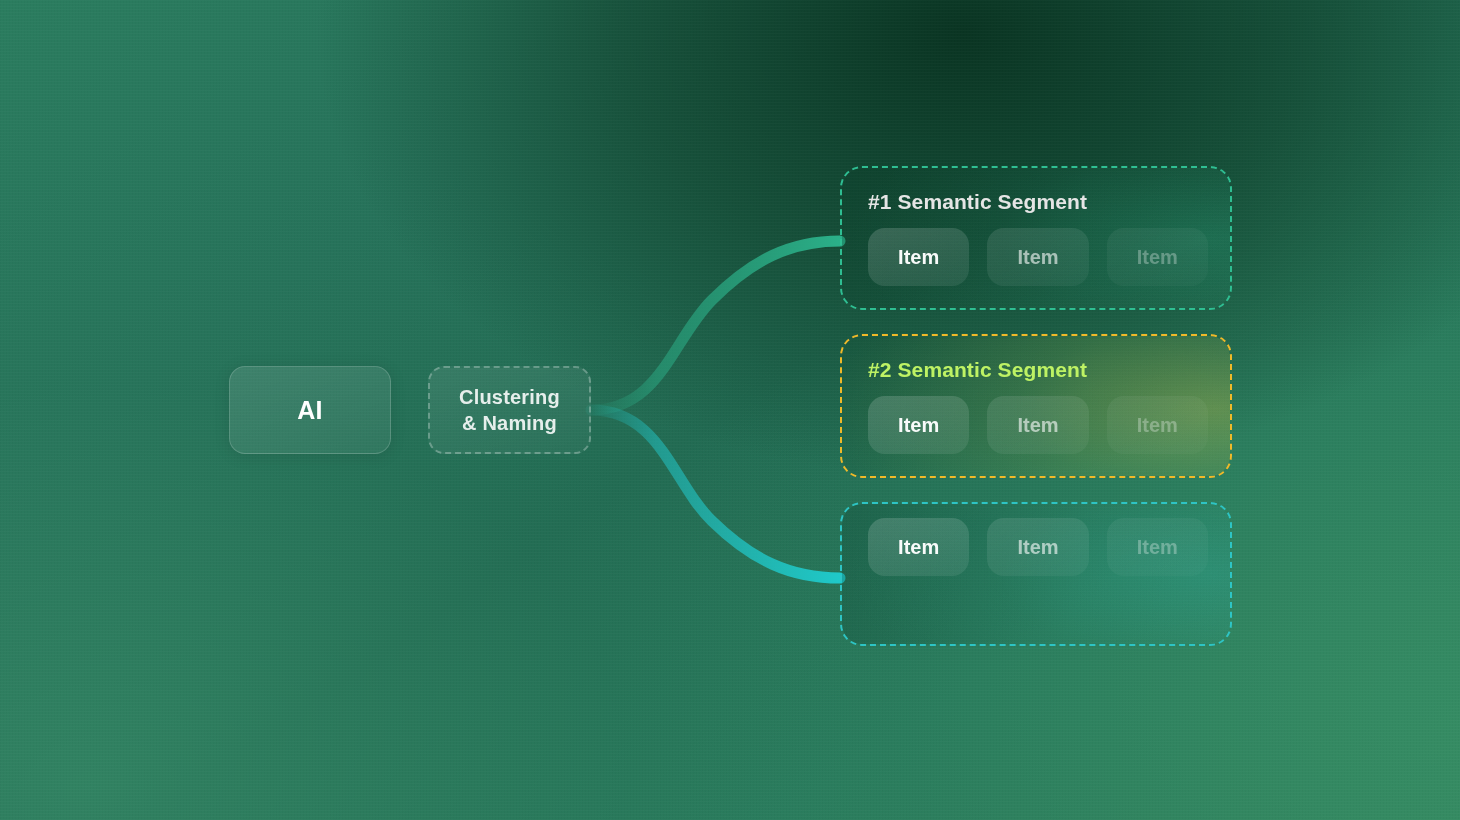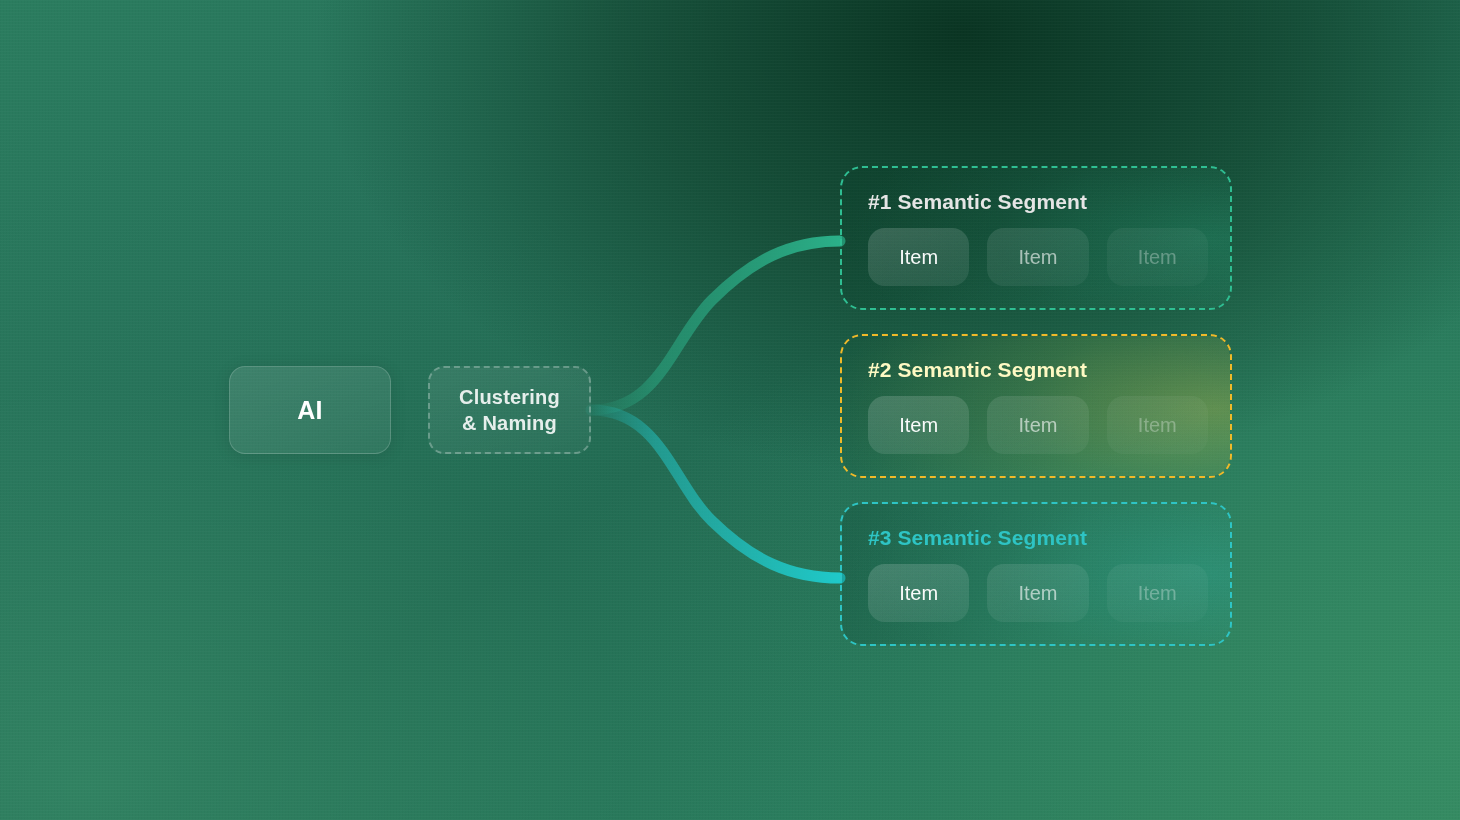--- a/index.html
+++ b/index.html
@@ -88,24 +88,24 @@
   #segment-3 .glow {
     background:radial-gradient(130% 150% at 95% 50%, rgba(46,196,196,0.20) 0%, rgba(40,150,140,0.07) 42%, rgba(0,0,0,0) 72%),
                linear-gradient(100deg, rgba(10,60,45,0.26) 0%, rgba(30,110,88,0.10) 60%, rgba(0,0,0,0) 100%);
   }
 
   .seg-title {
     font-size:21px; font-weight:bold; letter-spacing:0.1px;
     margin:8px 0 14px 0;
   }
   #segment-1 .seg-title { color:#e5e5e5; }
-  #segment-2 .seg-title { color:#fef9c3; }
+  #segment-2 .seg-title { color:#bef264; }
   #segment-3 .seg-title { color:#2ec4c4; }
 
-  .chip-row { display:flex; gap:18px; }
+  .chip-row { display:flex; gap:18px;font-weight:bold; }
   .chip {
     width:104px; height:58px;
     border-radius:17px;
     display:flex; align-items:center; justify-content:center;
     font-size:20px;
     background:linear-gradient(160deg, rgba(255,255,255,0.165), rgba(255,255,255,0.075));
     color:rgba(255,255,255,0.97);
   }
   .chip.level-2 {
     background:linear-gradient(160deg, rgba(255,255,255,0.105), rgba(255,255,255,0.045));
@@ -200,21 +200,20 @@
         <div class="chip level-3">
             <span>Item</span>
           </div>
       </div>
     </div>
   </div>
 
   <div class="segment" id="segment-3">
     <div class="glow"></div>
     <div class="seg-inner">
-      <div class="seg-title">#3 Semantic Segment</div>
       <div class="chip-row">
         <div class="chip level-1">
             <span>Item</span>
           </div>
         <div class="chip level-2">
             <span>Item</span>
           </div>
         <div class="chip level-3">
             <span>Item</span>
           </div>

